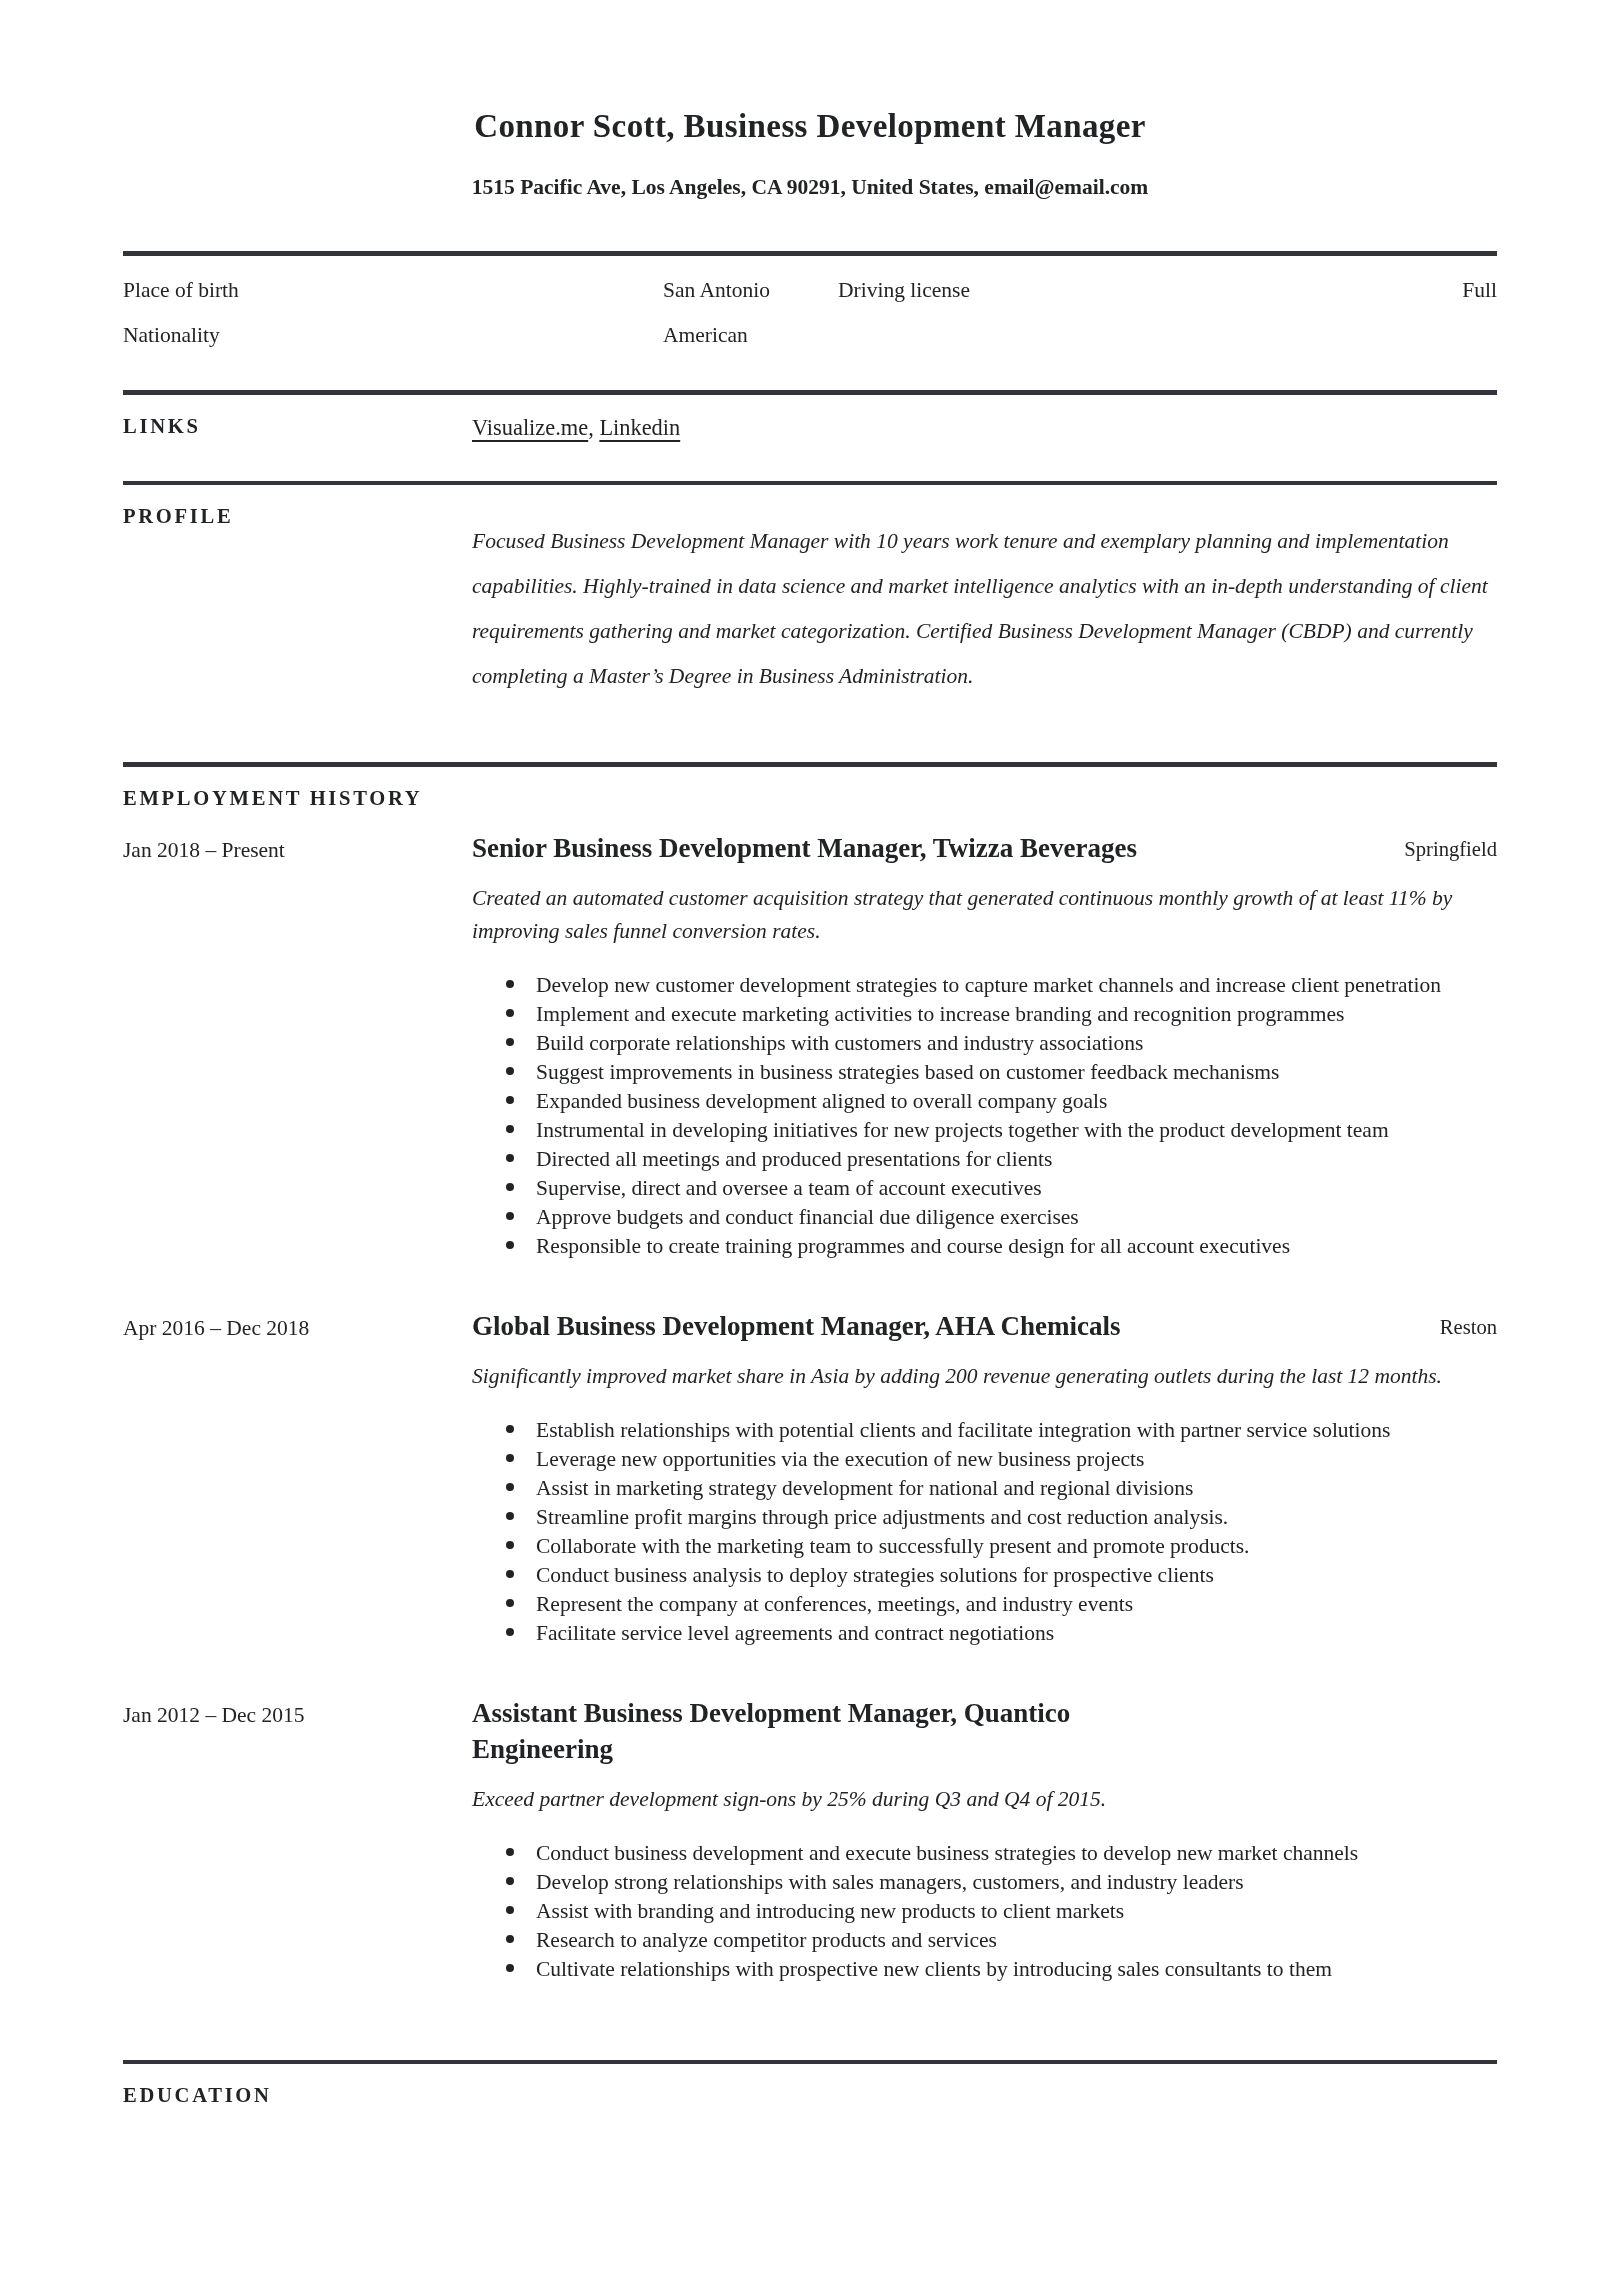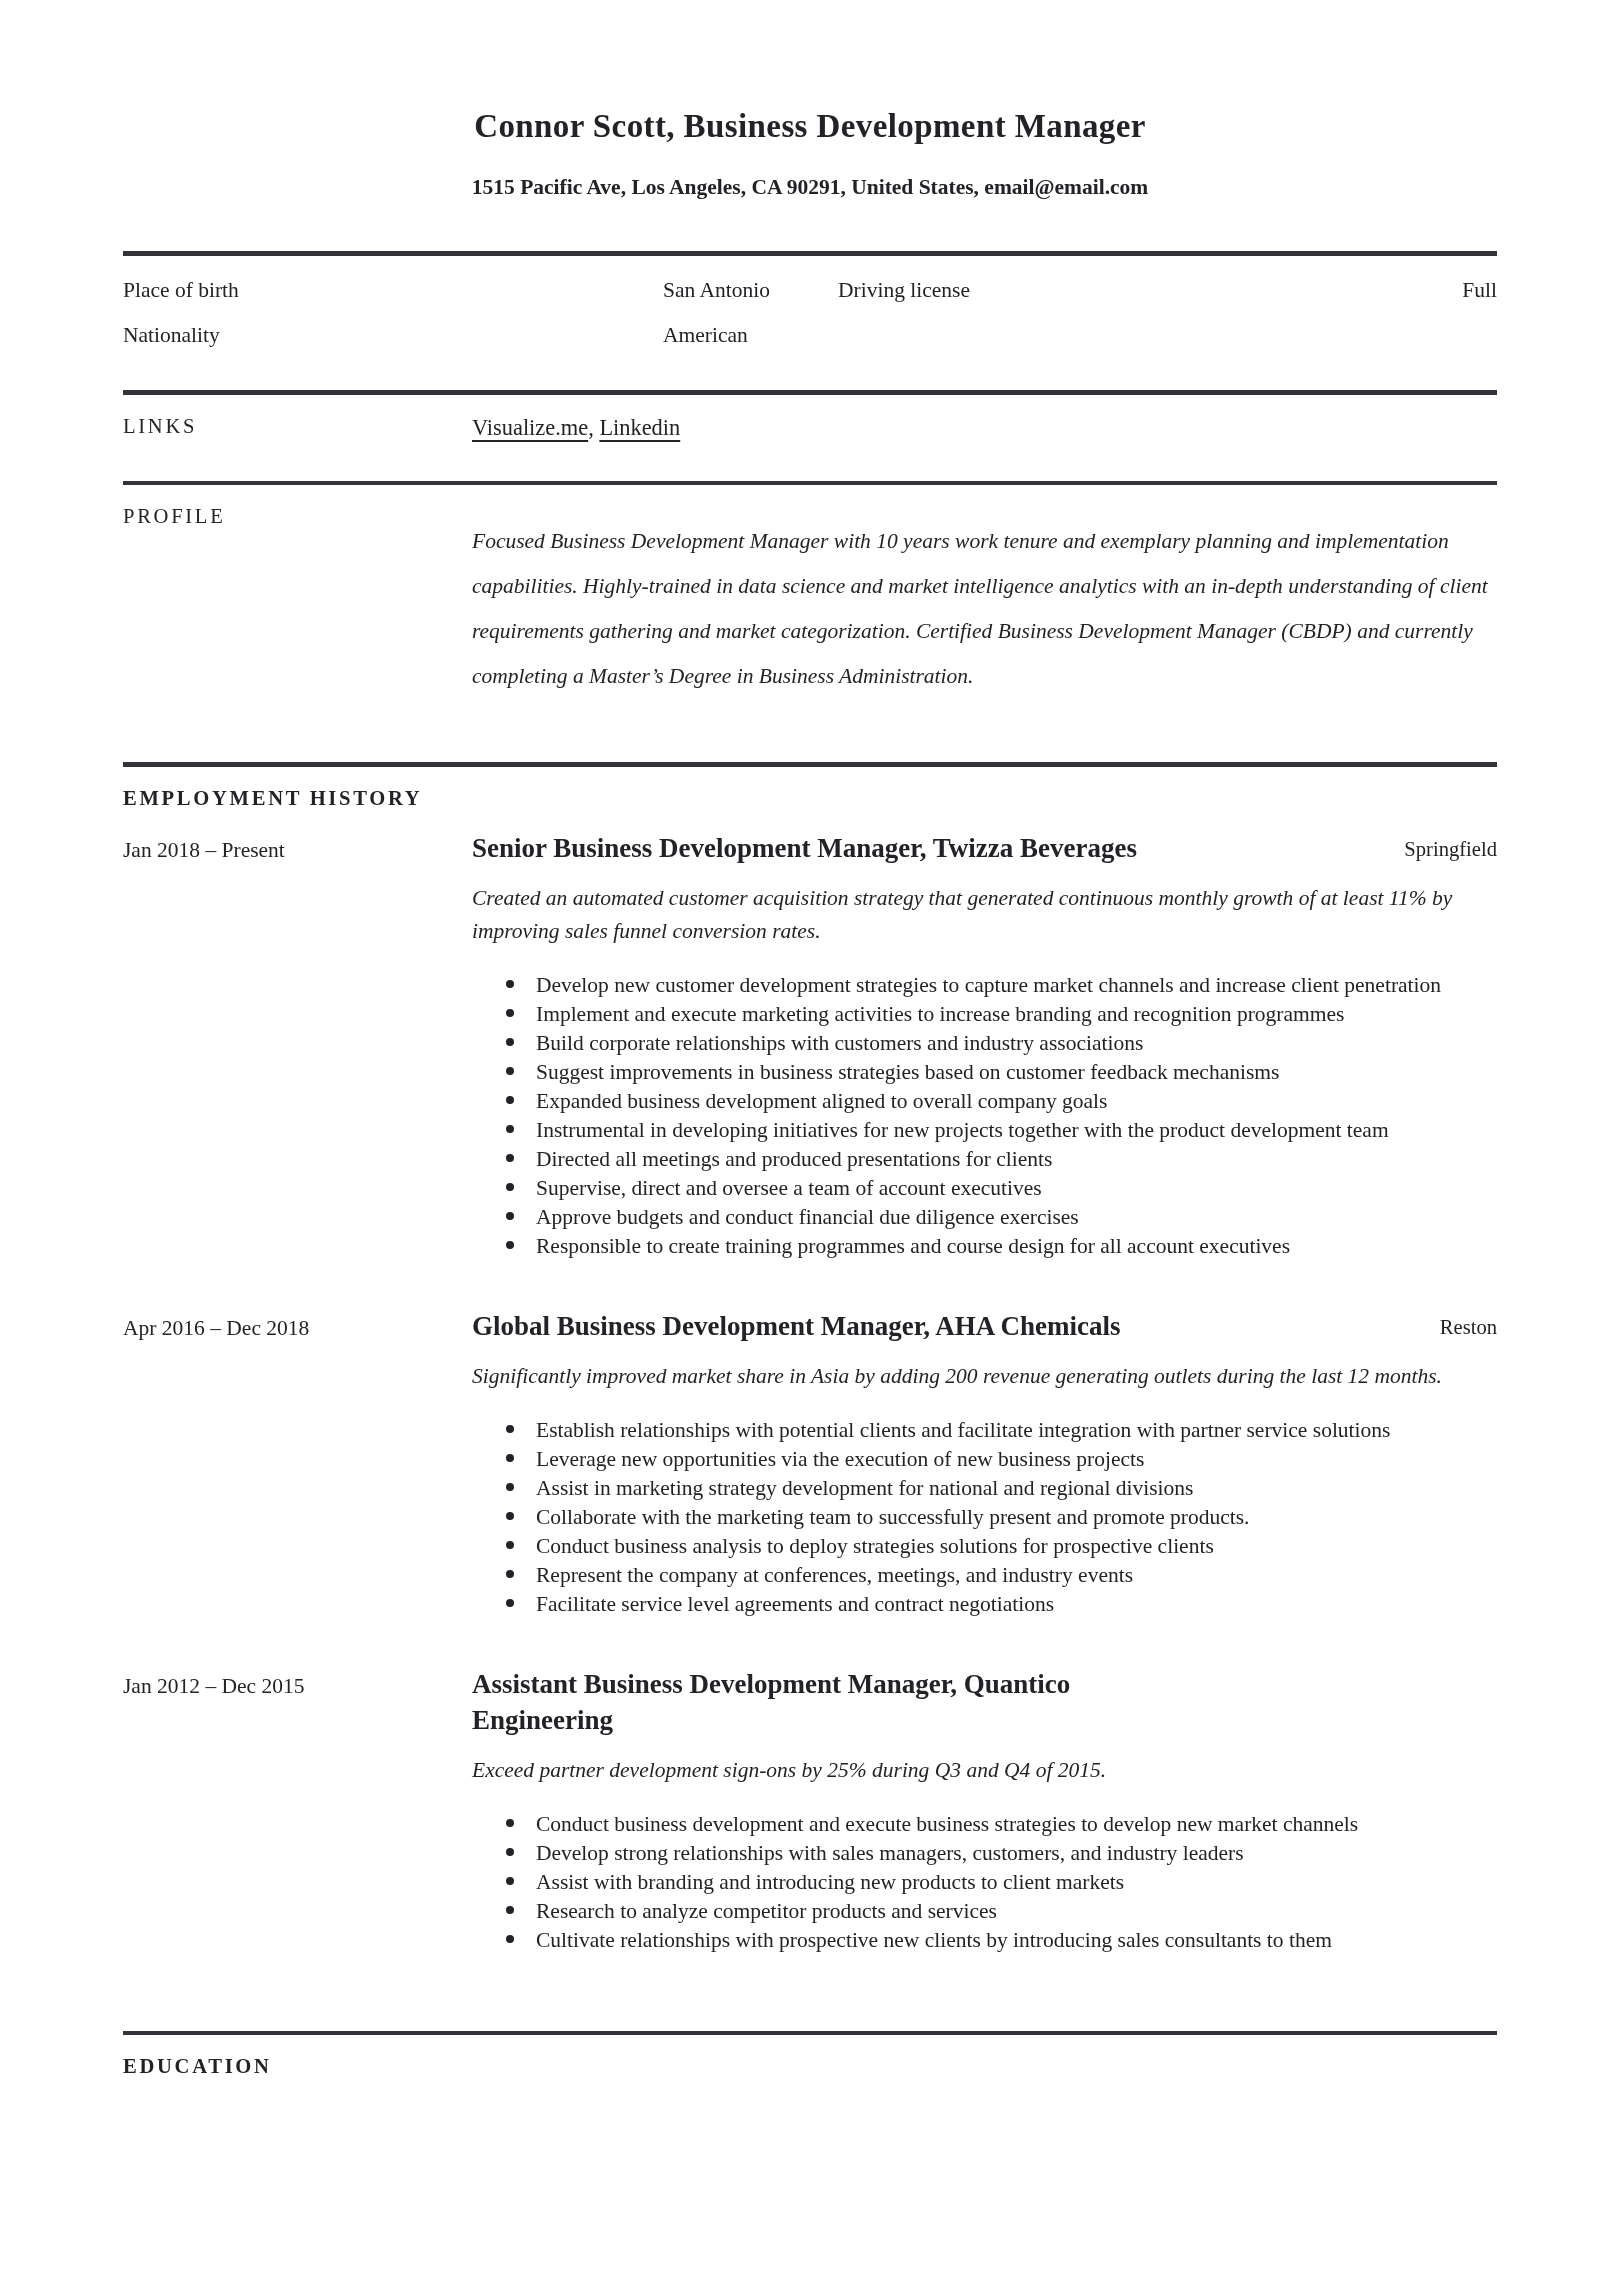--- a/index.html
+++ b/index.html
@@ -20,21 +20,21 @@
   .rule-top { margin-top:50px; }
 
   
   .details { padding:21.5px 0 41px; }
   .details-row { display:grid; grid-template-columns:540px 175px auto 1fr; align-items:baseline; font-size:21.5px; line-height:27px; }
   .details-row + .details-row { margin-top:18px; }
   .detail-value-right { text-align:right; }
 
   
   .section { display:flex; padding-top:18px; }
-  .section-label { flex:0 0 349px; font-size:20.6px; font-weight:400; letter-spacing:2.7px; line-height:27px; }
+  .section-label { flex:0 0 349px; font-size:20.6px; font-weight:700; letter-spacing:2.7px; line-height:27px; }
   .section-content { flex:1; min-width:0; }
 
   .links-section { padding-bottom:39px; }
   .links-line { font-size:22.4px; line-height:29px; }
   .links-line a { color:inherit; text-decoration:underline; text-decoration-thickness:1.8px; text-underline-offset:4.5px; }
 
   .profile-section { padding-bottom:63px; }
   .profile-text { margin:16px 0 0; font-size:21.5px; line-height:45px; font-style:italic; }
 
   
@@ -135,20 +135,21 @@
         <div class="job-body">
           <div class="job-header">
             <h2 class="job-title">Global Business Development Manager, AHA Chemicals</h2>
             <div class="job-location">Reston</div>
           </div>
           <p class="job-summary">Significantly improved market share in Asia by adding 200 revenue generating outlets during the last 12 months.</p>
           <ul class="job-bullets">
             <li>Establish relationships with potential clients and facilitate integration with partner service solutions</li>
             <li>Leverage new opportunities via the execution of new business projects</li>
             <li>Assist in marketing strategy development for national and regional divisions</li>
+            <li>Streamline profit margins through price adjustments and cost reduction analysis.</li>
             <li>Collaborate with the marketing team to successfully present and promote products.</li>
             <li>Conduct business analysis to deploy strategies solutions for prospective clients</li>
             <li>Represent the company at conferences, meetings, and industry events</li>
             <li>Facilitate service level agreements and contract negotiations</li>
           </ul>
         </div>
       </div>
 
       <div class="job">
         <div class="job-dates">Jan 2012 – Dec 2015</div>

